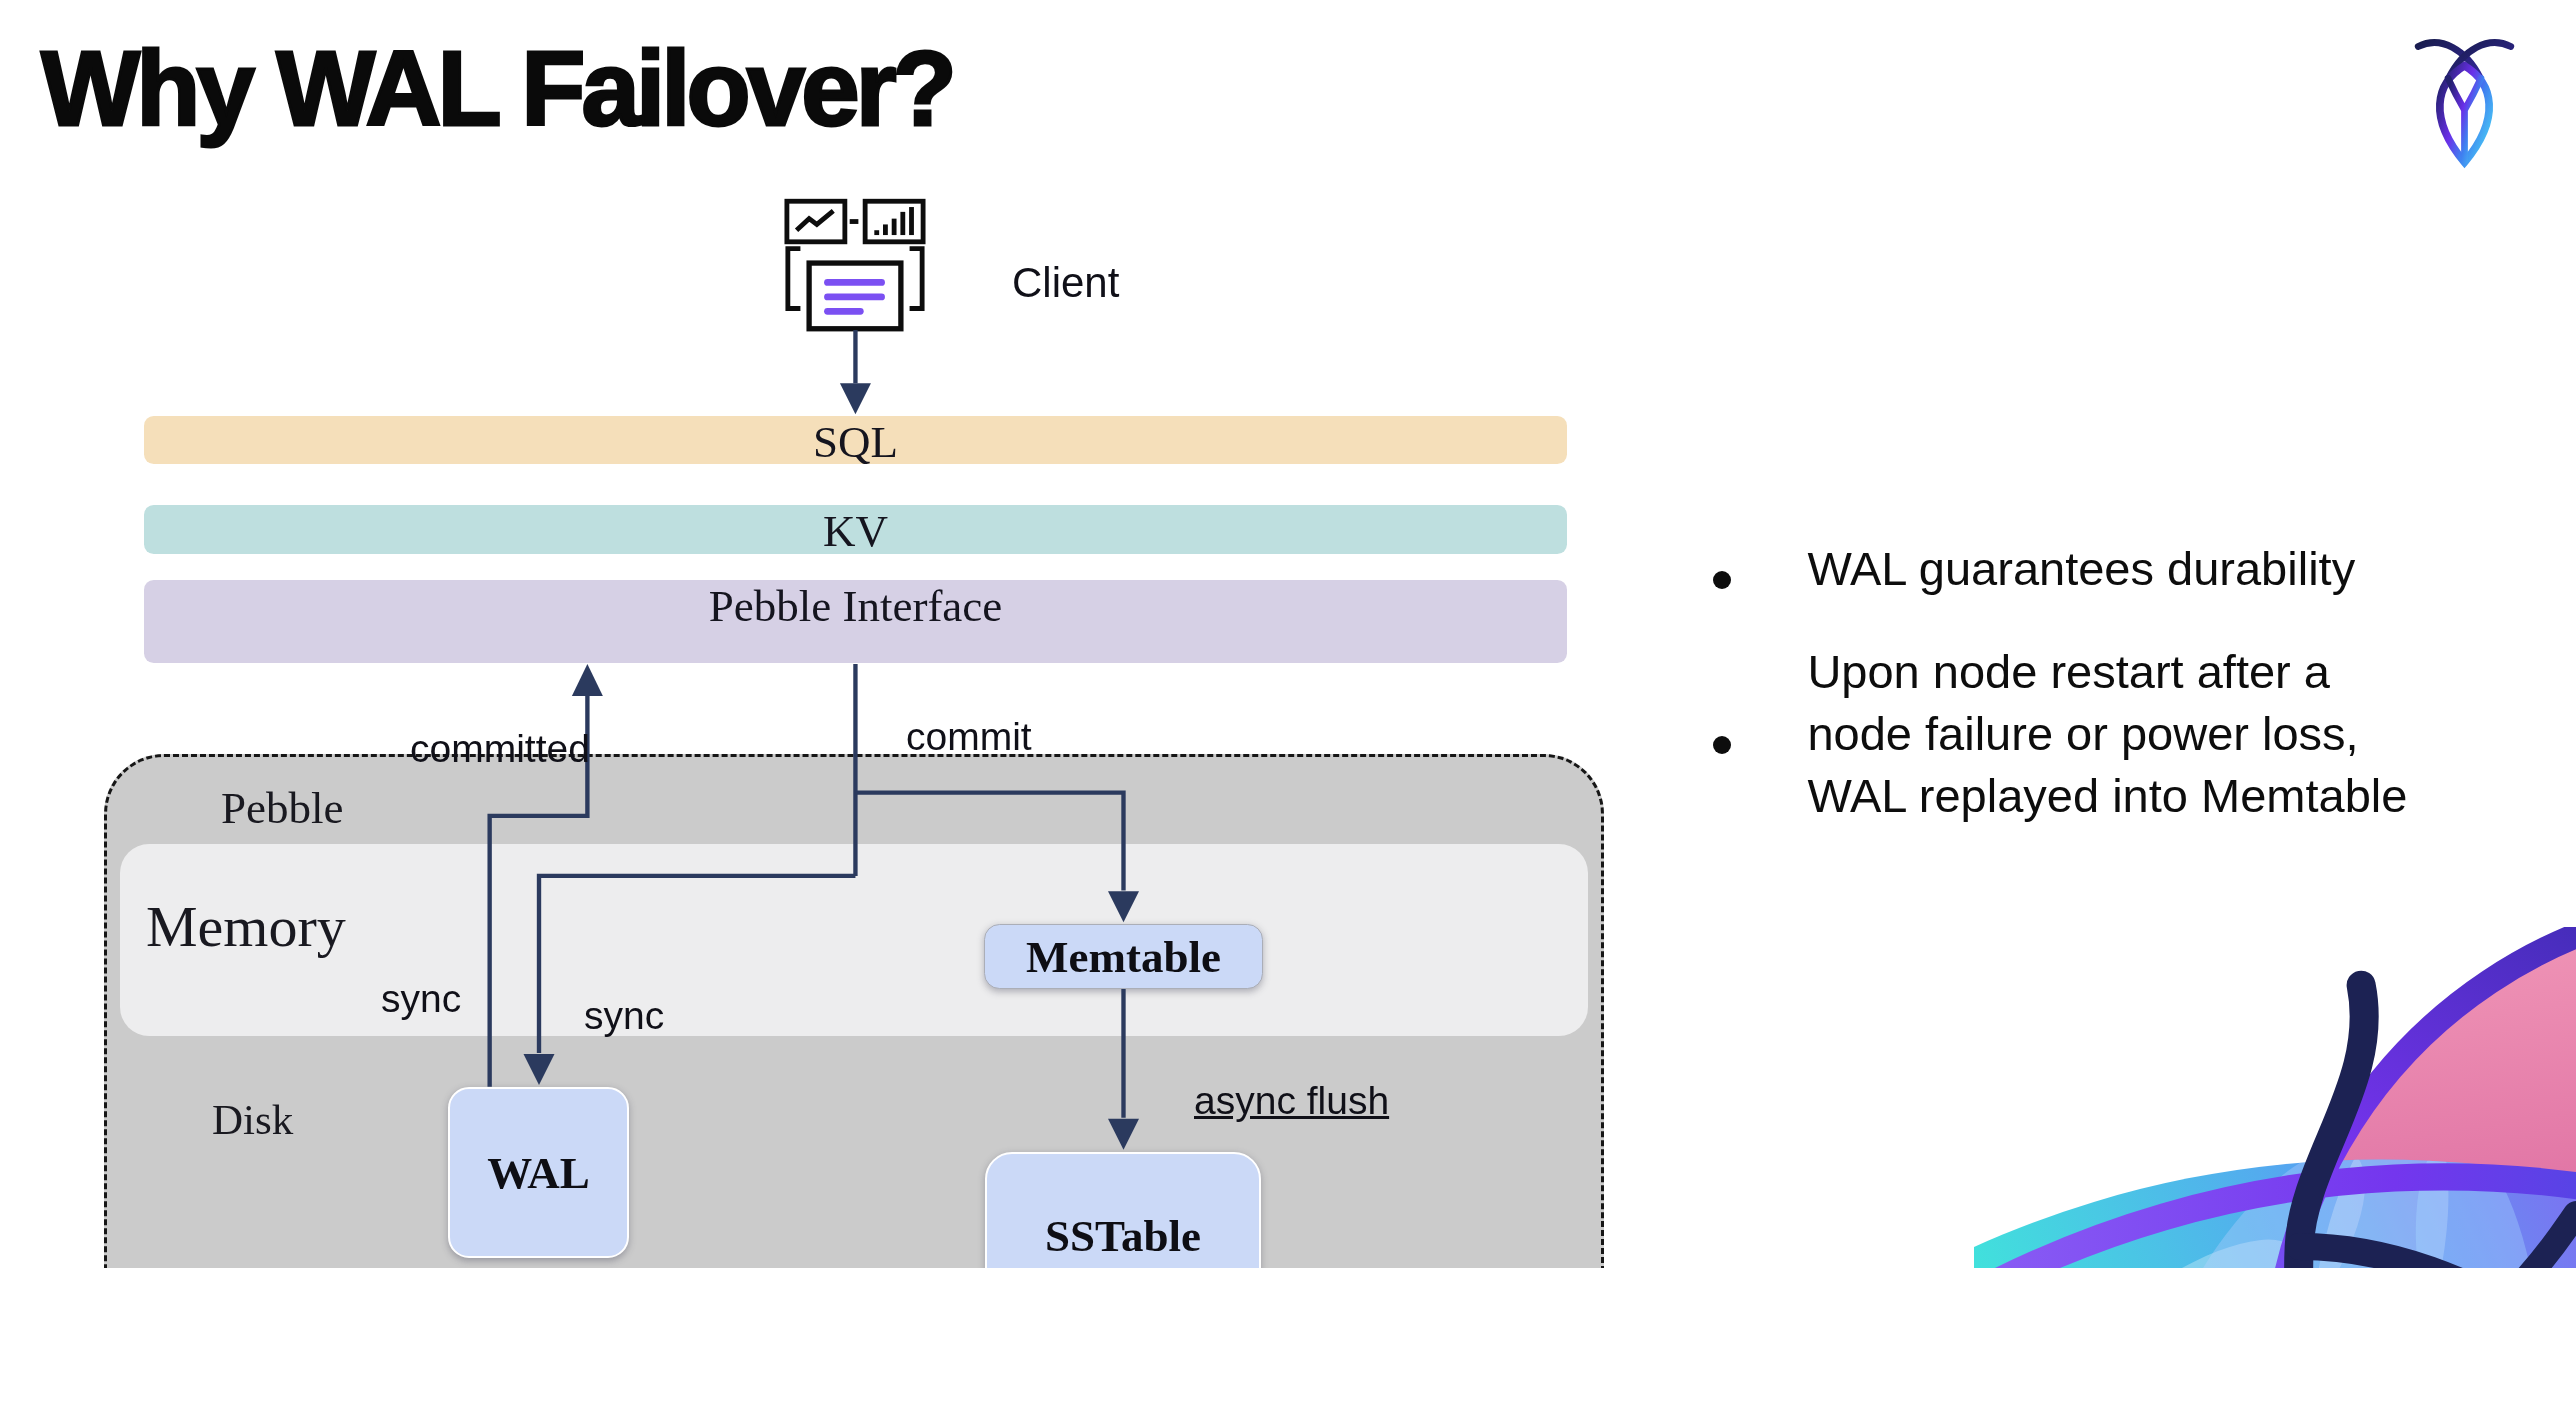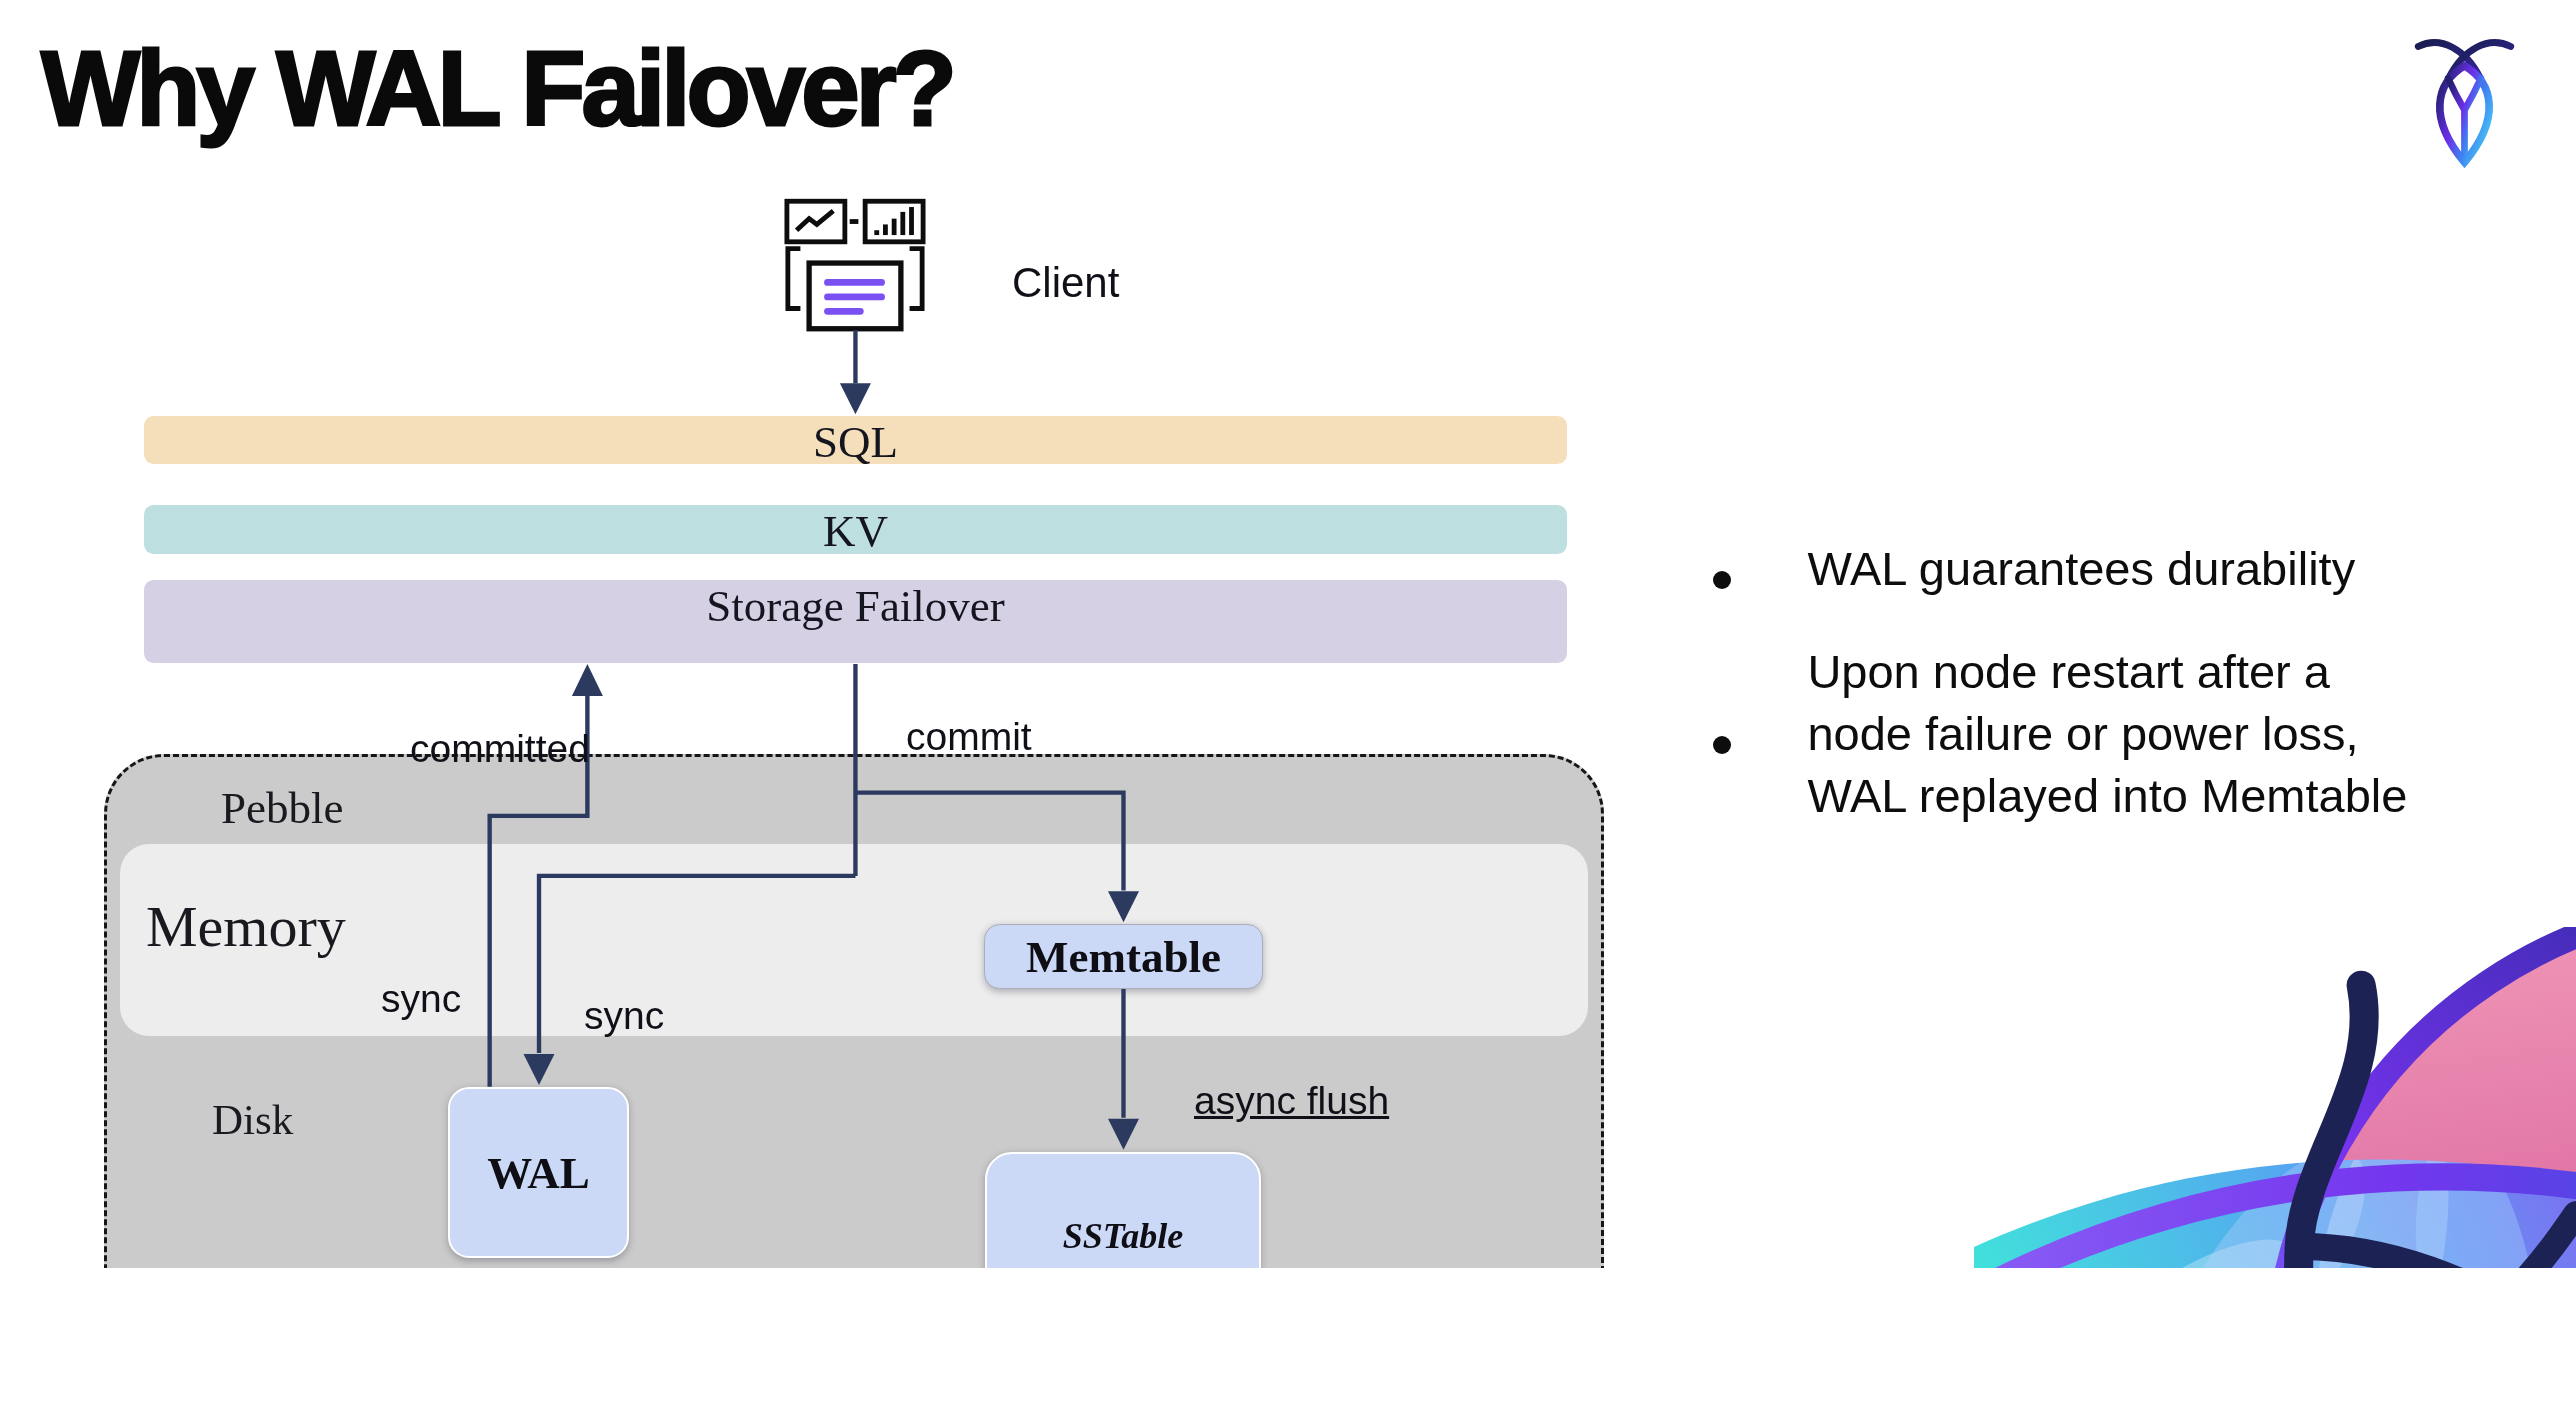--- a/index.html
+++ b/index.html
@@ -37,21 +37,21 @@
   .memory-label{left:39px;top:141px;font-size:58px;}
   .disk-label{left:105px;top:341px;font-size:43px;}
   
   .nodebox{
     background:var(--box_fill,#cbd9f7);display:flex;align-items:center;justify-content:center;
     font-family:"Liberation Serif","DejaVu Serif",serif;font-weight:700;color:#0e0e14;
     box-shadow:0 2.9px 7.7px rgba(60,60,80,.35);box-sizing:border-box;
   }
   .wal{left:448px;top:1087px;width:181px;height:171px;border:2.9px solid #ffffff;border-radius:21px;font-size:45px;}
   .memtable{left:984px;top:924px;width:279px;height:65px;border:1.9px solid #abaeb7;border-radius:15.5px;font-size:45px;}
-  .sstable{left:985px;top:1152px;width:276px;height:167px;border:2.9px solid #ffffff;border-radius:27px;font-size:36px;font-style:italic;}
+  .sstable{left:985px;top:1152px;width:276px;height:167px;border:2.9px solid #ffffff;border-radius:27px;font-size:45px;}
   
   .edge-label{font-size:39px;color:#101018;line-height:1;white-space:nowrap;margin-top:36px;}
   .lbl-committed{left:410px;top:693px;}
   .lbl-commit{left:906px;top:681px;}
   .lbl-sync-left{left:381px;top:943px;}
   .lbl-sync-right{left:584px;top:960px;}
   .lbl-async{left:1194px;top:1045px;text-decoration:underline;}
   .lbl-client{left:1012px;top:226px;font-size:42px;}
   
   .bullets{left:1684px;top:538px;width:774px;}
@@ -96,21 +96,21 @@
   </div>
   <div class="abs edge-label lbl-client">Client</div>
 
   <div class="abs bar sql">
     <span>SQL</span>
   </div>
   <div class="abs bar kv">
     <span>KV</span>
   </div>
   <div class="abs bar storage">
-    <span>Storage Failover</span>
+    <span>Pebble Interface</span>
   </div>
 
   <div class="abs pebble">
     <div class="abs serif-label pebble-label">Pebble</div>
     <div class="abs memory"></div>
     <div class="abs serif-label memory-label">Memory</div>
     <div class="abs serif-label disk-label">Disk</div>
   </div>
 
   <div class="abs nodebox wal">

